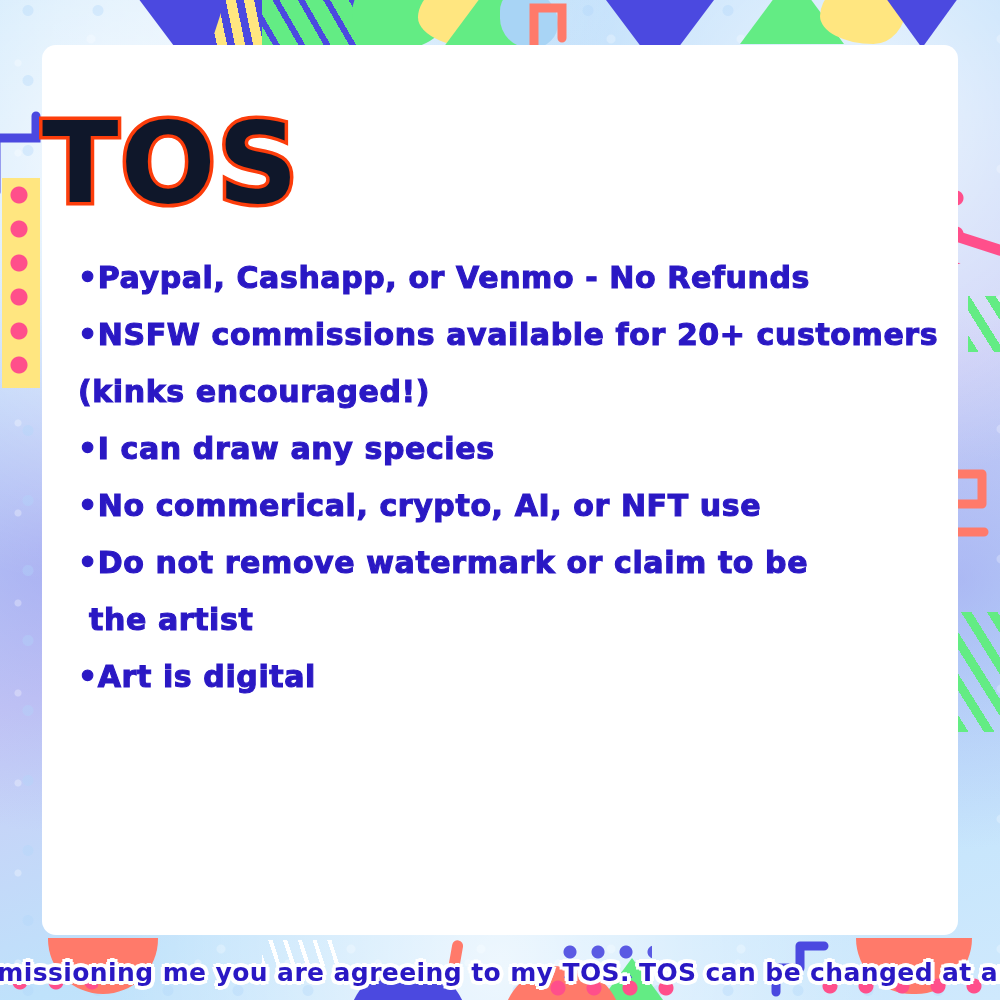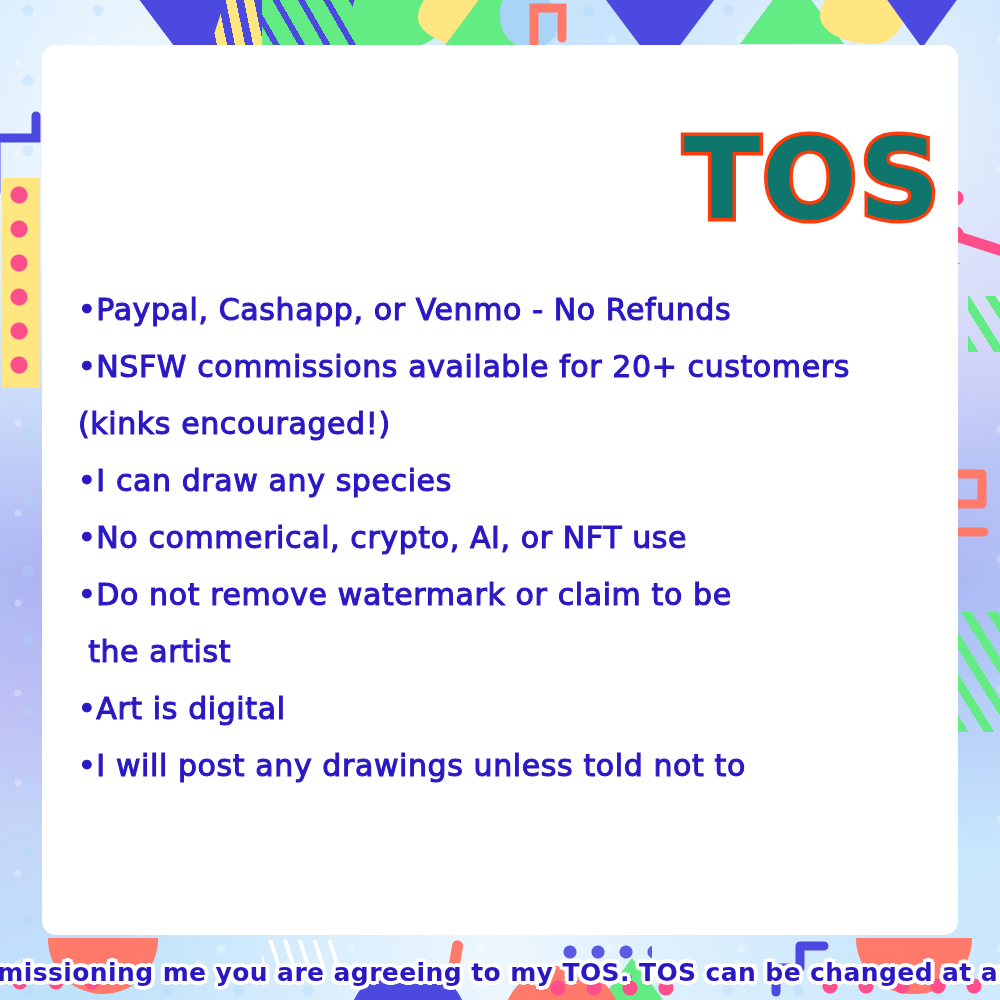--- a/index.html
+++ b/index.html
@@ -107,42 +107,42 @@
     position: absolute;
     left: 42px;
     top: 45px;
     width: 916px;
     height: 890px;
     background: #ffffff;
     border-radius: 14px;
   }
 
   #title {
-    text-align: right;
-    color: #0f766e;
+    text-align: left;
+    color: #0f172a;
     font-family: "DejaVu Sans", sans-serif;
     font-weight: 700;
     font-size: 112px;
     letter-spacing: 2px;
     line-height: 1;
     padding-top: 62px;
-    margin: 16px;
+    margin: 0;
     -webkit-text-stroke: 7px #fc3d0b;
     paint-order: stroke fill;
   }
 
   #rules {
     list-style: none;
     margin: 0;
     padding: 30px 0 0 36px;
   }
   #rules li {
     color: #2a18c4;
     font-family: "DejaVu Sans", sans-serif;
-    font-weight: 400;
+    font-weight: 700;
     font-size: 30px;
     line-height: 57px;
     letter-spacing: 0.6px;
     white-space: pre;
     -webkit-text-stroke: 1.1px #2a18c4;
     paint-order: stroke fill;
   }
 
   
   #footer {
@@ -236,21 +236,20 @@
 
     <ul id="rules">
       <li>•Paypal, Cashapp, or Venmo - No Refunds</li>
       <li>•NSFW commissions available for 20+ customers</li>
       <li>(kinks encouraged!)</li>
       <li>•I can draw any species</li>
       <li>•No commerical, crypto, AI, or NFT use</li>
       <li>•Do not remove watermark or claim to be</li>
       <li> the artist</li>
       <li>•Art is digital</li>
-      <li>•I will post any drawings unless told not to</li>
     </ul>
   </div>
 
   <div id="footer">
     <span id="footer-text">By commissioning me you are agreeing to my TOS. TOS can be changed at any time</span>
   </div>
 
 </div>
 
 </body></html>

